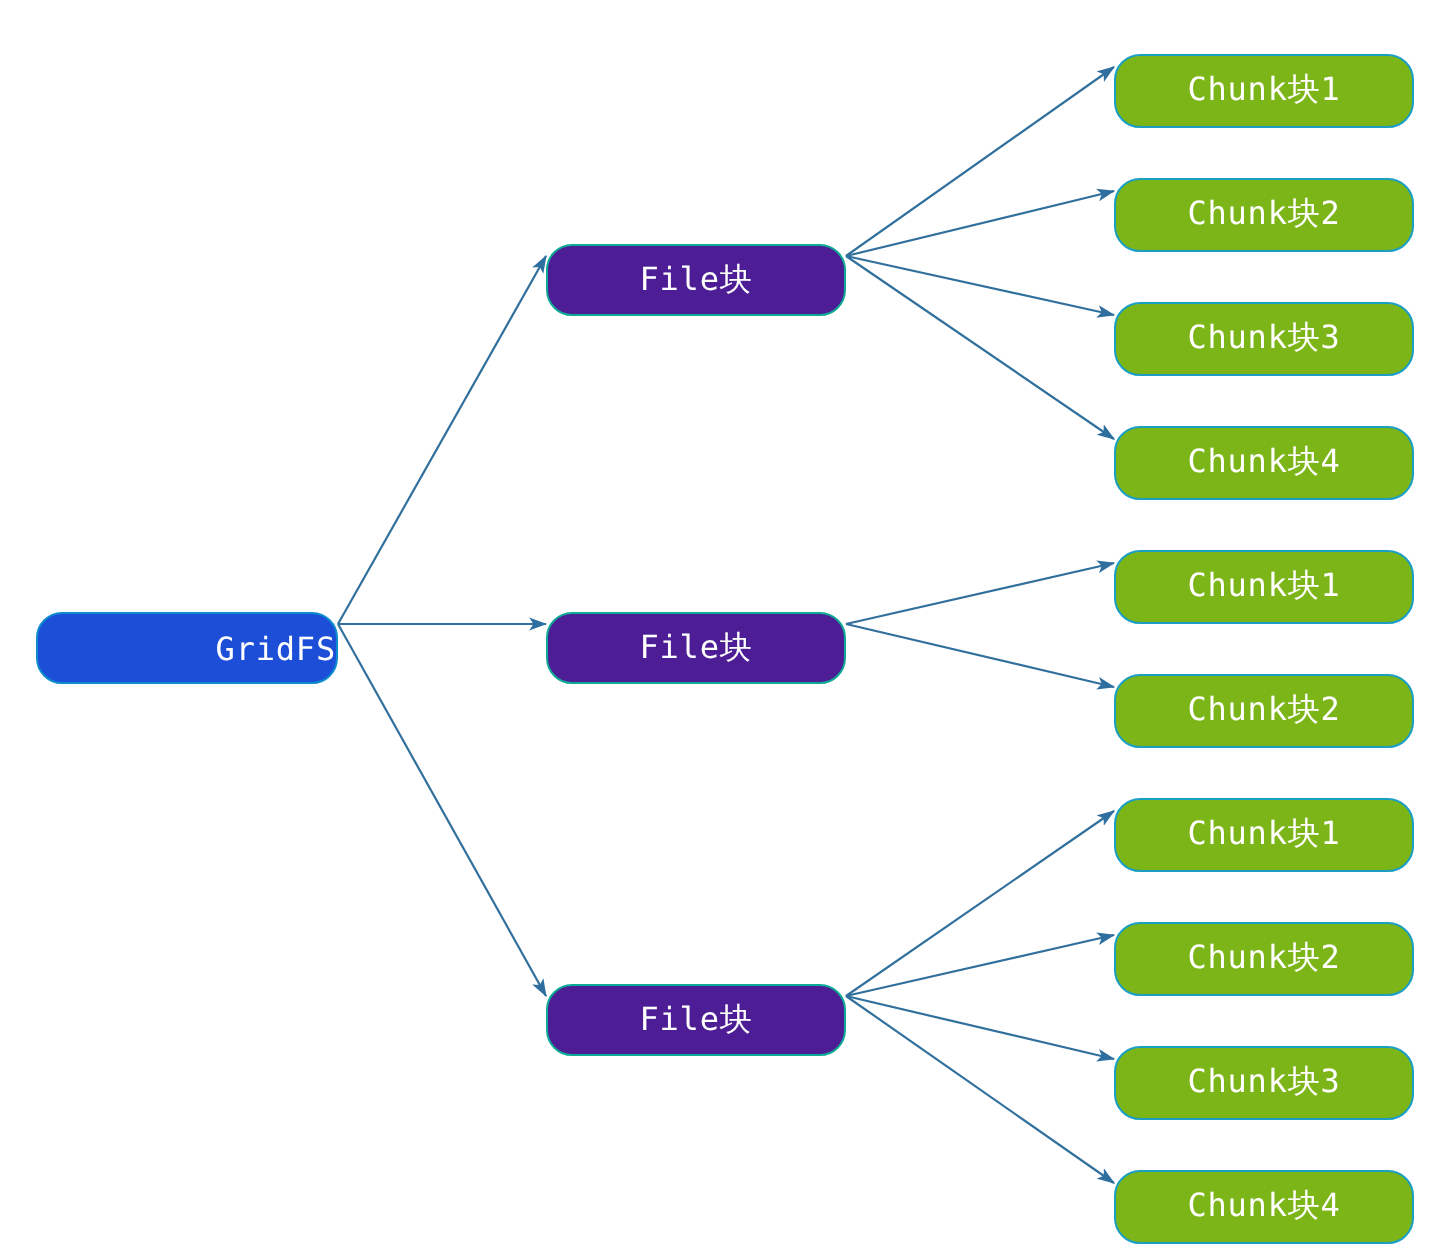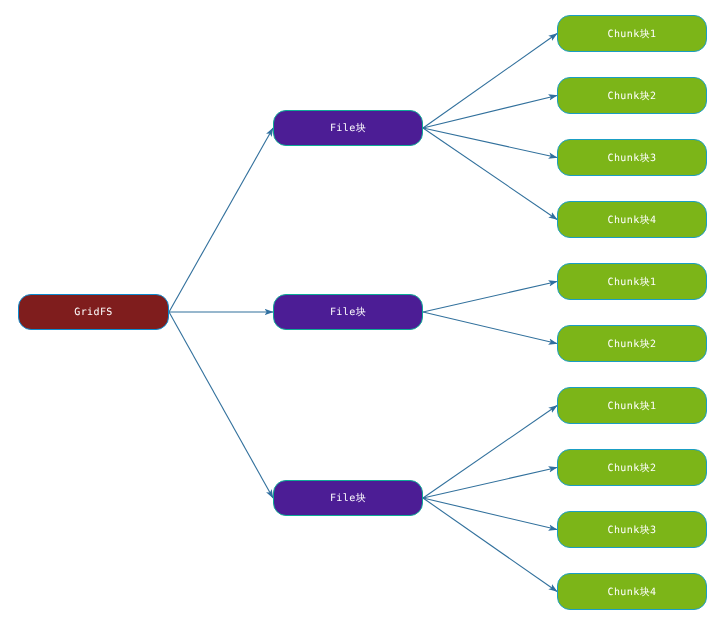--- a/index.html
+++ b/index.html
@@ -26,28 +26,30 @@
     pointer-events: none;
   }
   .node {
     position: absolute;
     box-sizing: border-box;
     display: flex;
     align-items: center;
     justify-content: center;
     border-radius: 13px;
     color: #ffffff;
-    font-size: 10px;
+    font-size: 16px;
     letter-spacing: 0.4px;
     white-space: nowrap;
     text-rendering: geometricPrecision;
+    margin-top: 12px;
   }
   .node-root {
-    background: #7f1d1d;
+    background: #1d4ed8;
     border: 1px solid #0c8bce;
+    justify-content: flex-end;
   }
   .node-file {
     background: #4c1d95;
     border: 1px solid #0daa96;
   }
   .node-chunk {
     background: #7cb518;
     border: 1px solid #1a9ec4;
   }
 </style>

